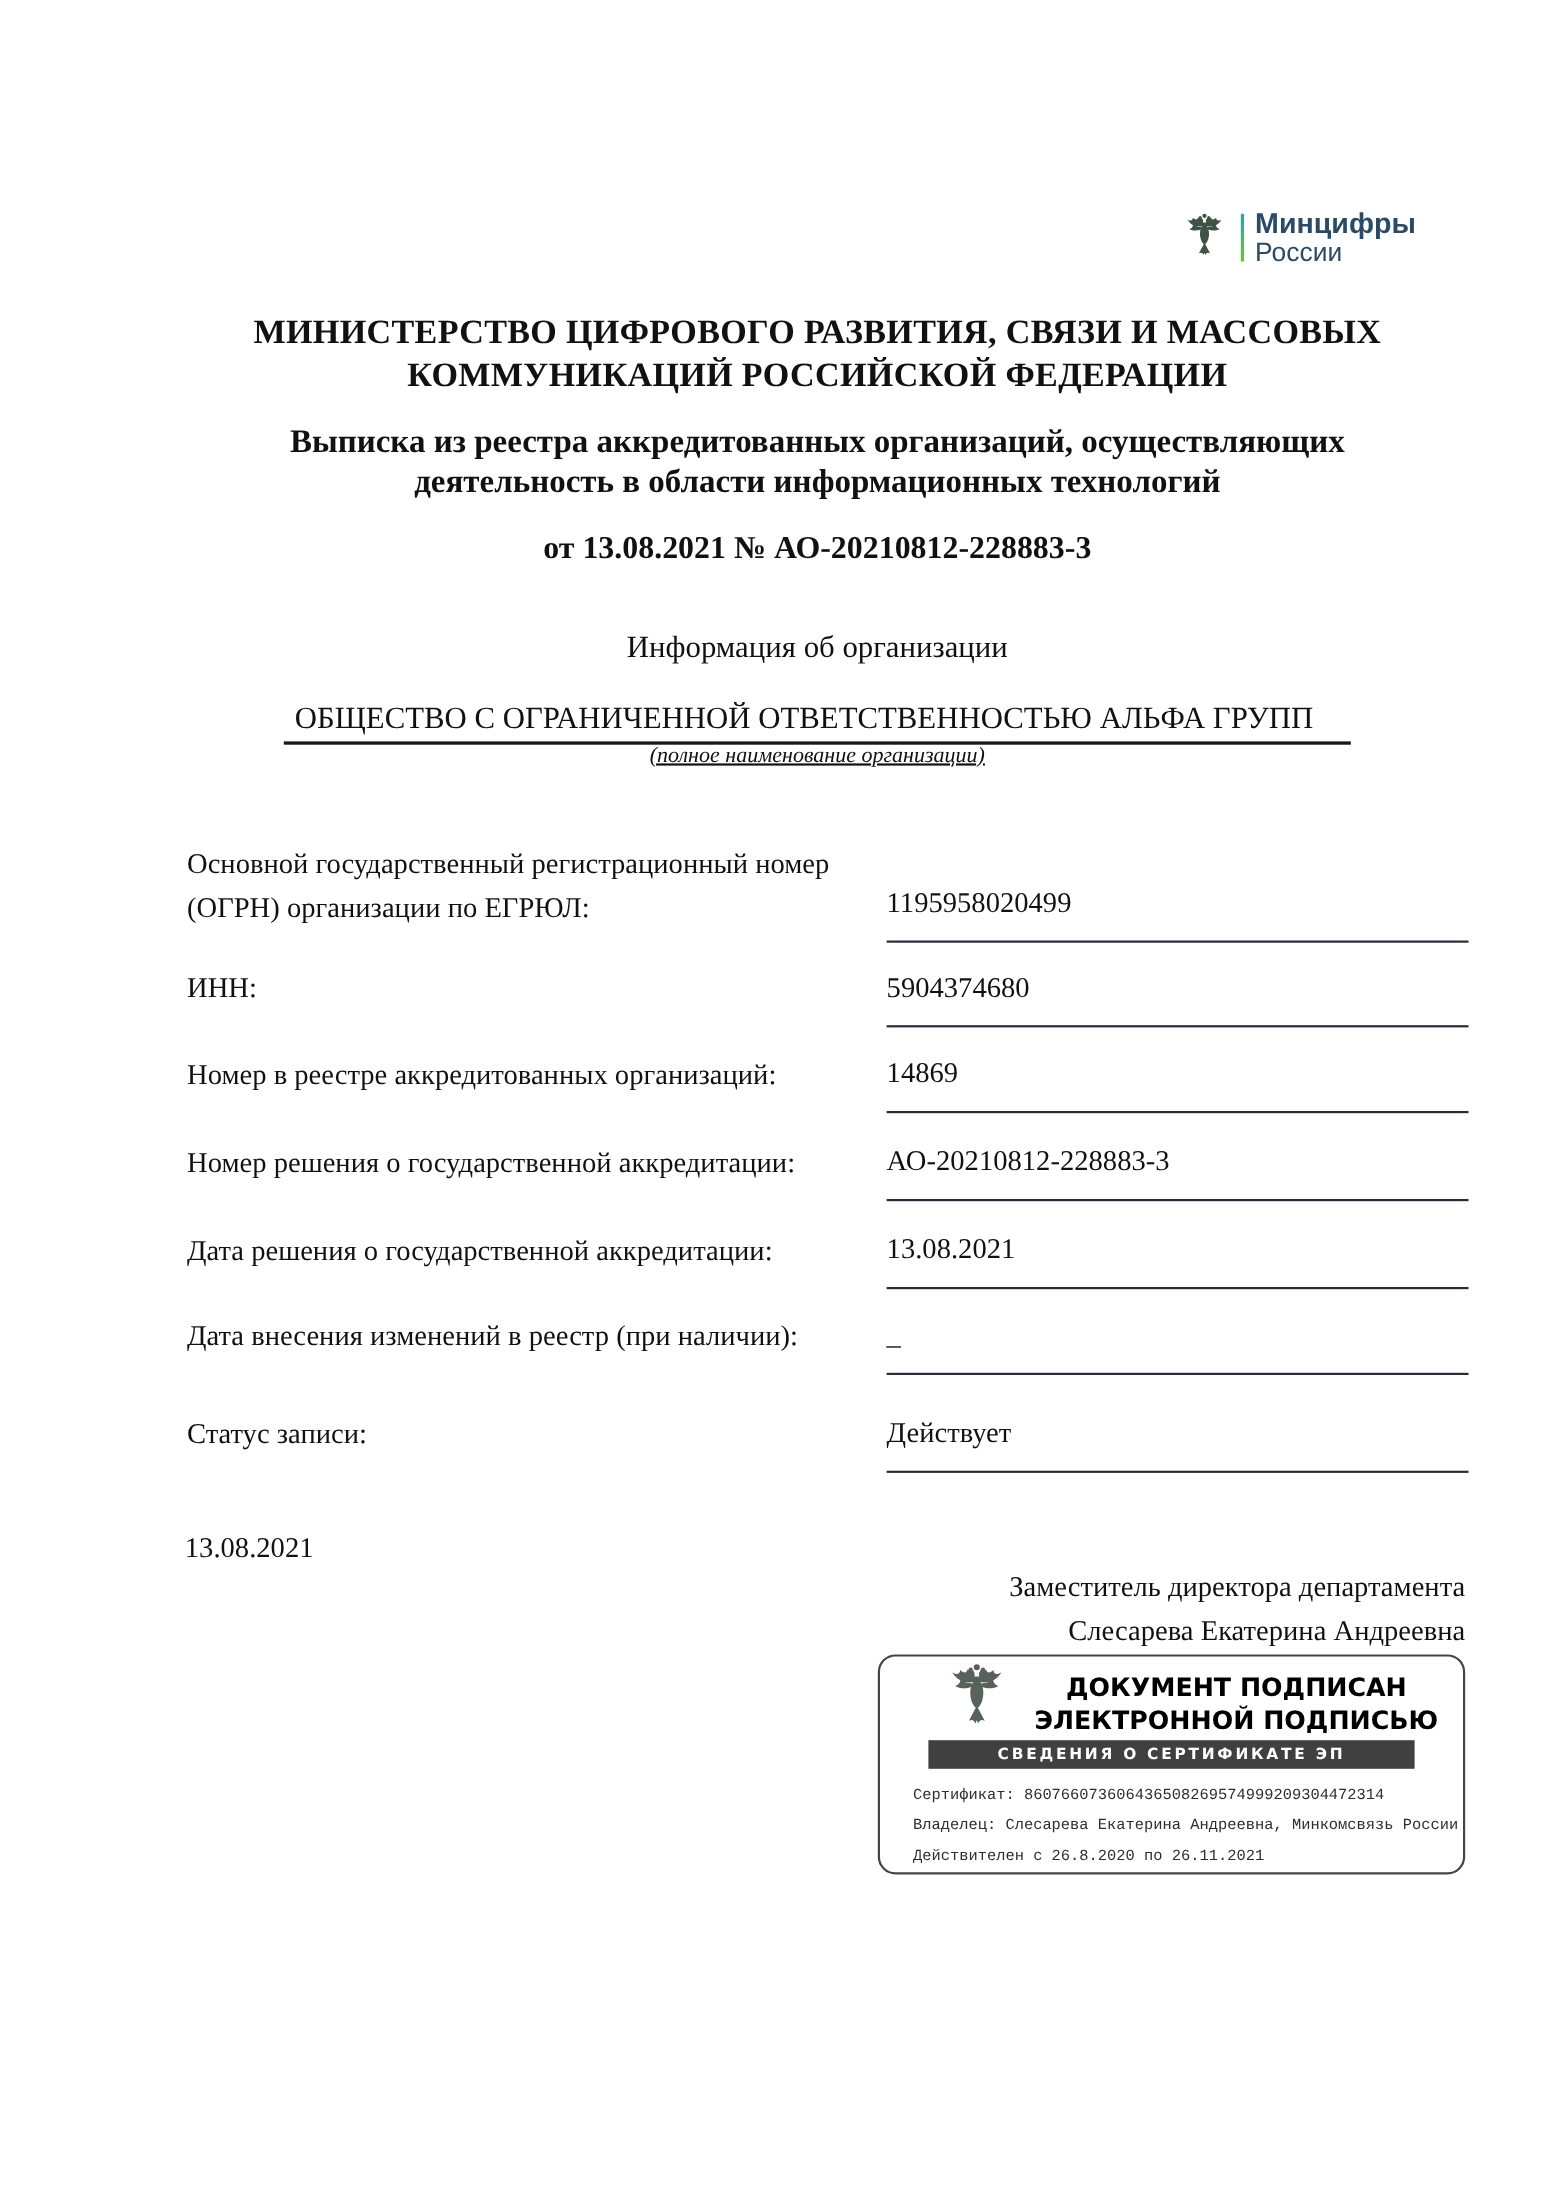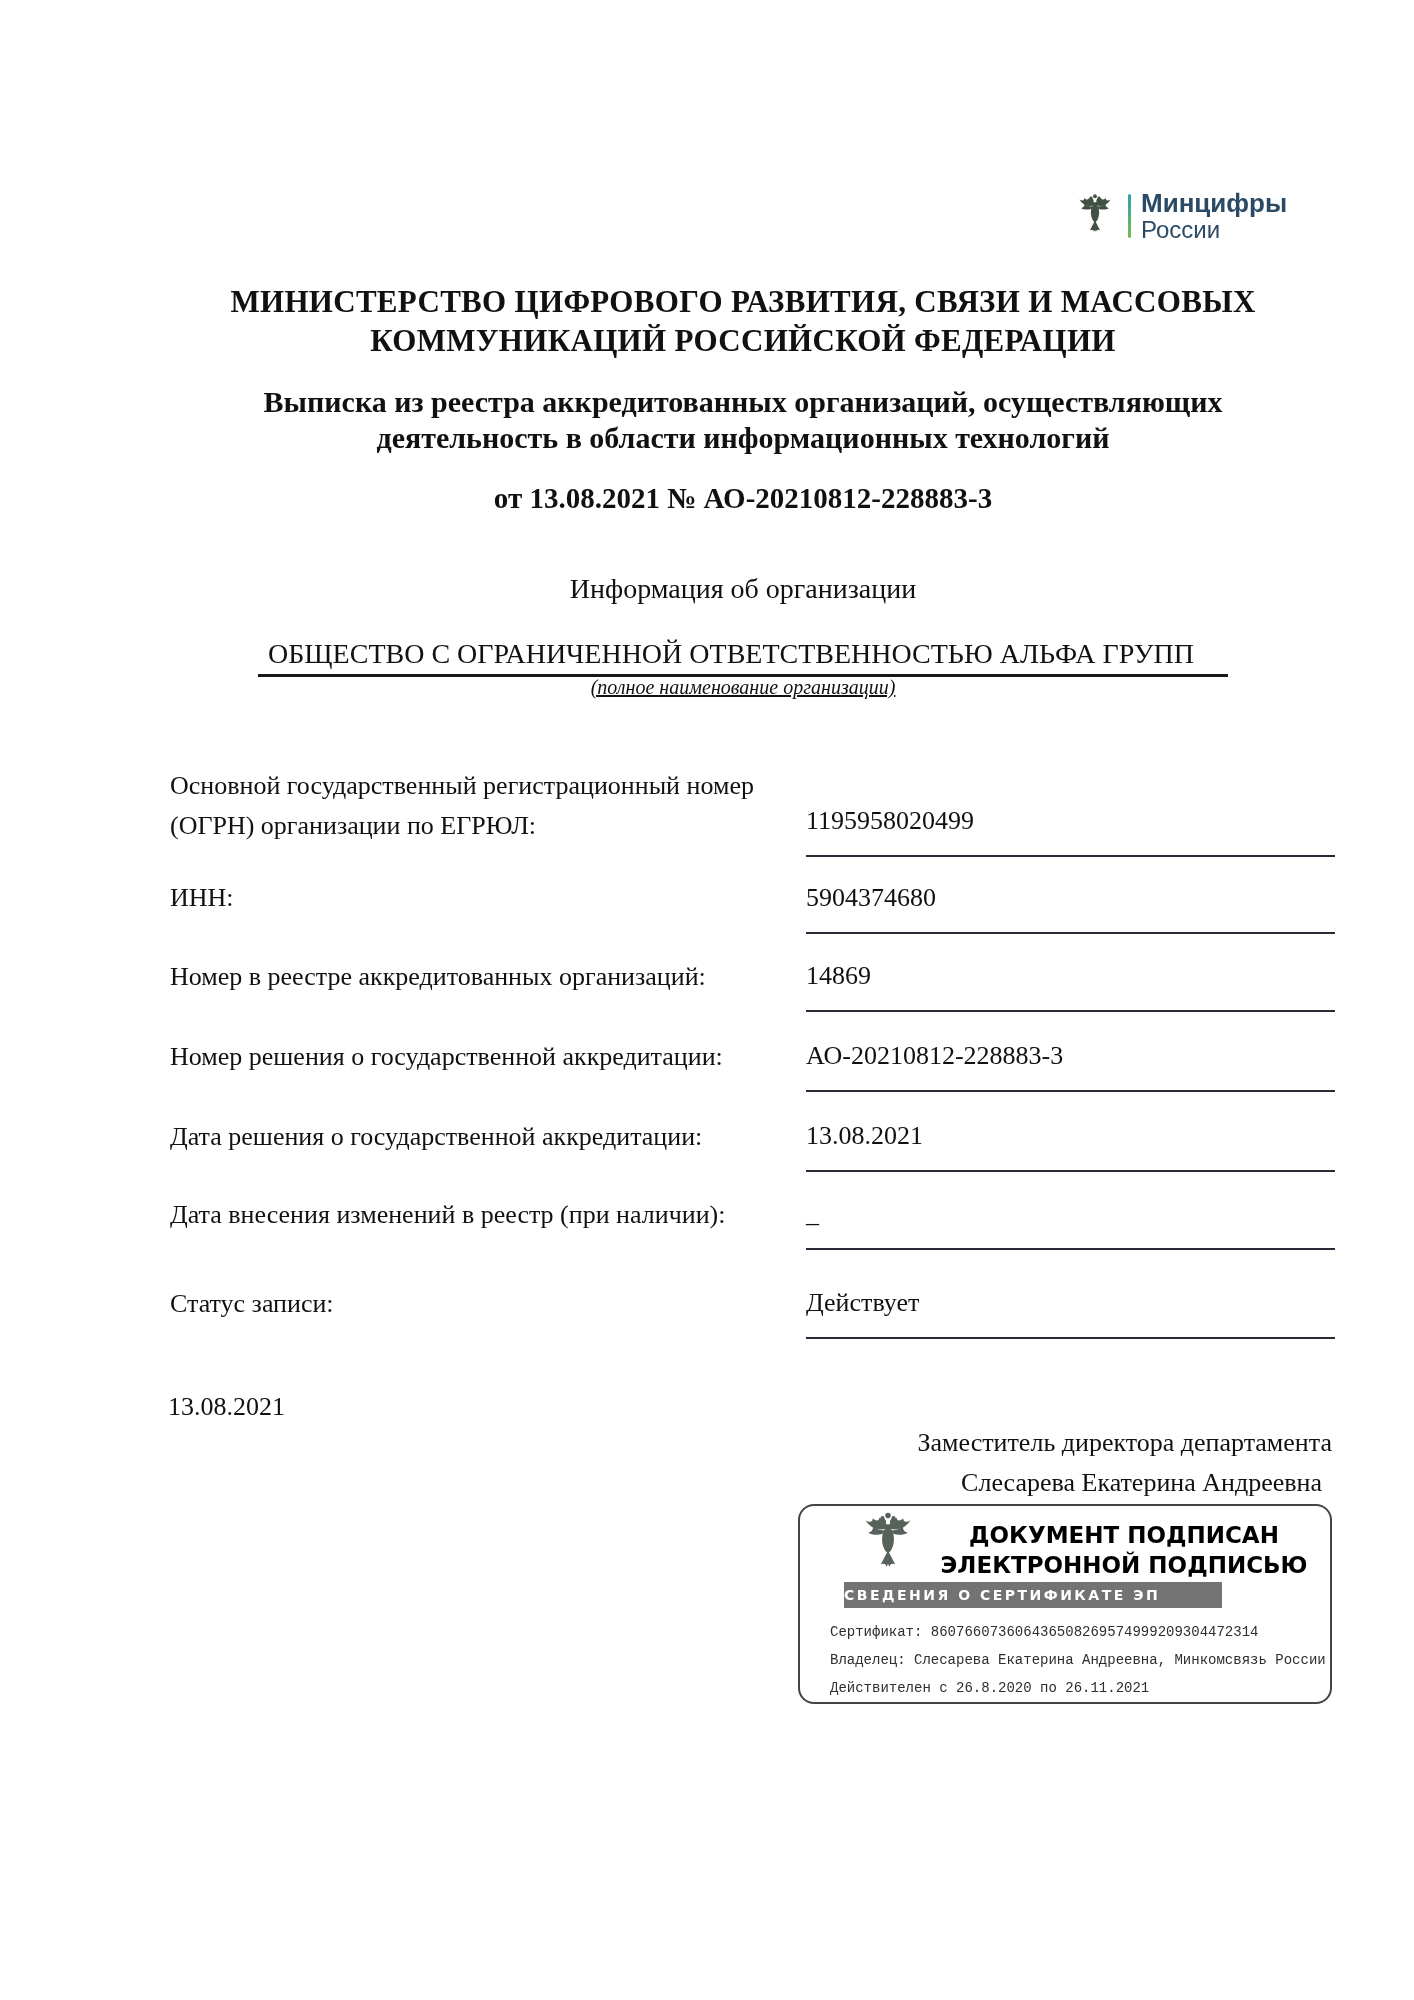--- a/index.html
+++ b/index.html
@@ -34,35 +34,35 @@
   .lbl-1{top:766px} .val-1{top:806px}
   .lbl-2{top:878px} .val-2{top:883px}
   .lbl-3{top:957px} .val-3{top:961px}
   .lbl-4{top:1037px} .val-4{top:1041px}
   .lbl-5{top:1117px} .val-5{top:1121px}
   .lbl-6{top:1195px} .val-6{top:1199px}
   .lbl-7{top:1284px} .val-7{top:1288px}
   
   .issue-date { position:absolute; left:168px; top:1392px; font-size:26px; }
   .signer-title { position:absolute; right:82px; top:1428px; font-size:26px; }
-  .signer-name { position:absolute; right:92px; top:1468px; font-size:26px; }
+  .signer-name { position:absolute; right:82px; top:1468px; font-size:26px; }
   
   .stamp {
     position:absolute; left:798px; top:1504px; width:534px; height:200px;
     border:2px solid #444444; border-radius:16px; background:#ffffff;
   }
   .stamp-eagle { position:absolute; left:55px; top:5px; width:66px; height:66px; color:#57625a; }
   .stamp-title {
     position:absolute; left:128px; top:14px; width:392px; text-align:center;
     font-family:"DejaVu Sans","Liberation Sans",sans-serif;
     font-size:23px; font-weight:bold; line-height:30px; color:#000000;
   }
   .stamp-bar {
-    position:absolute; left:44px; top:76px; width:378px; height:26px;
-    background:#737373; color:#ffffff; 
+    position:absolute; left:44px; top:76px; width:442px; height:26px;
+    background:#404040; color:#ffffff; text-align:center;
     font-family:"DejaVu Sans","Liberation Sans",sans-serif;
     font-size:14px; font-weight:bold; letter-spacing:2.5px; line-height:26px;
   }
   .stamp-lines {
     position:absolute; left:30px; top:112px; width:480px;
     font-family:Liberation Mono, monospace;
     font-size:14px; line-height:28px; color:#2e2e2e; white-space:nowrap;
   }
   .hidden-defs { position:absolute; width:0; height:0; }
 </style>

